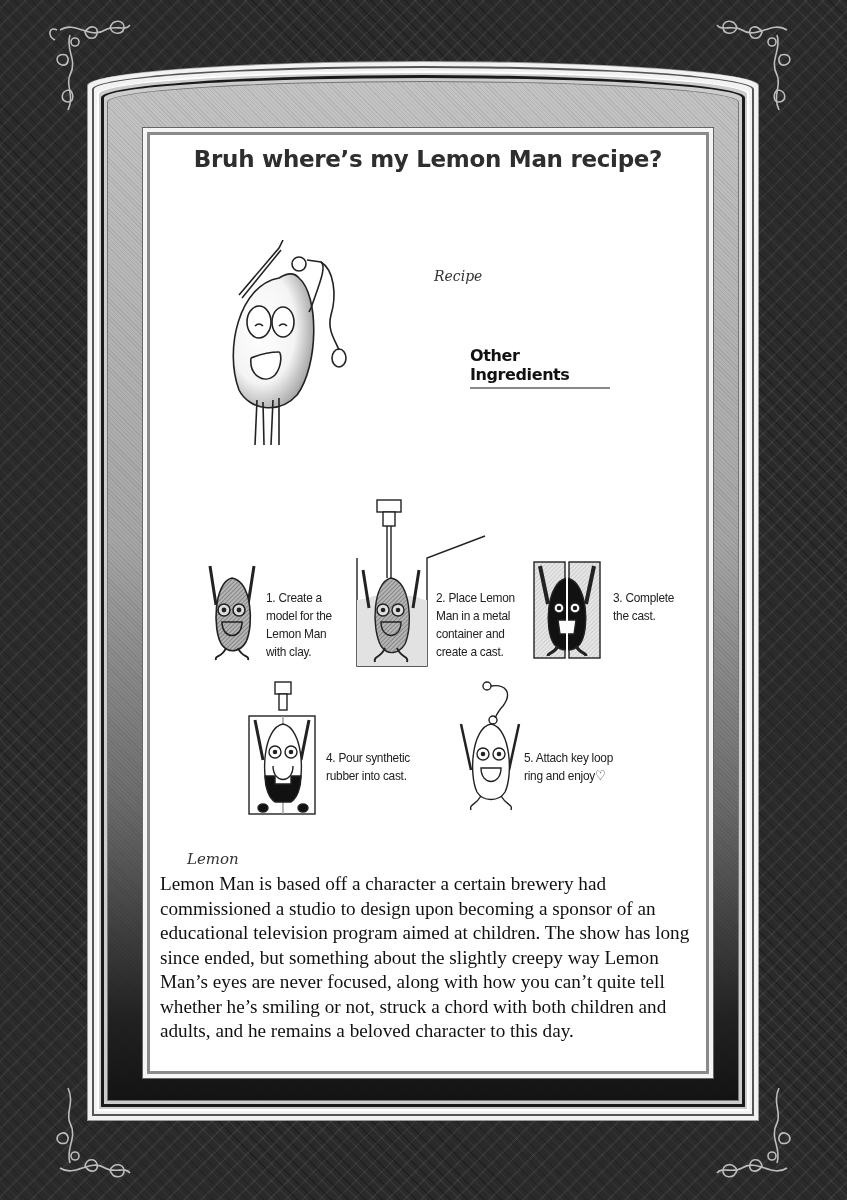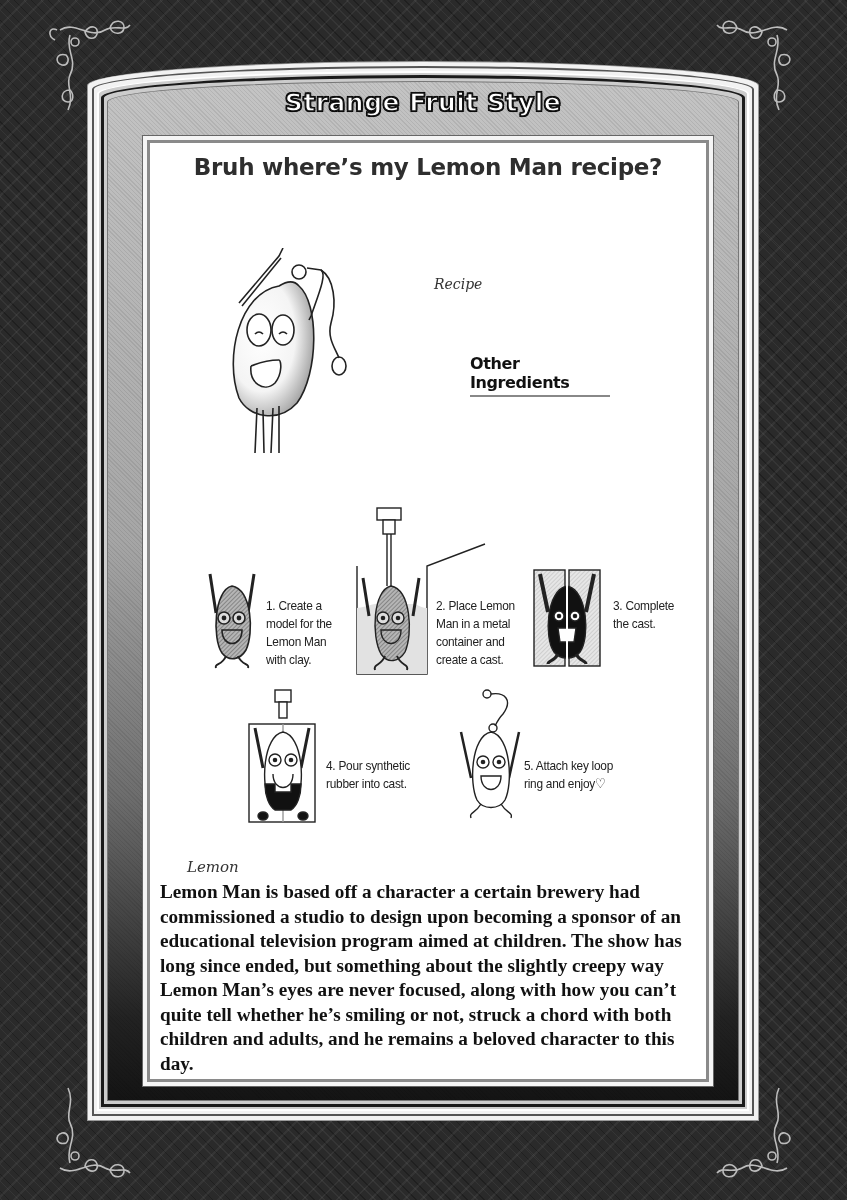--- a/index.html
+++ b/index.html
@@ -43,21 +43,21 @@
     }
     .header-title {
       position: absolute; left: 0; right: 0; top: 26px; text-align: center;
       font-family: "DejaVu Sans", sans-serif; font-weight: bold; font-size: 25px;
       color: #fff; letter-spacing: 0.5px;
       -webkit-text-stroke: 1.4px #111;
       text-shadow: 0 0 2px #000, 1px 1px 0 #000, -1px -1px 0 #000, 1px -1px 0 #000, -1px 1px 0 #000;
     }
     
     .panel {
-      position: absolute; left: 143px; top: 136px; width: 562px; height: 942px;
+      position: absolute; left: 143px; top: 128px; width: 562px; height: 942px;
       background: #fff;
       border: 4px solid #f5f5f5;
       outline: 1px solid #666;
       box-shadow: inset 0 0 0 3px #8a8a8a, inset 0 0 0 5px #fff;
     }
     .page-title {
       position: absolute; left: 0; right: 0; top: 14px; text-align: center;
       font-family: "DejaVu Sans", sans-serif; font-weight: bold; font-size: 23px;
       color: #2e2e2e; letter-spacing: -0.3px;
     }
@@ -80,21 +80,21 @@
       font-family: "Liberation Sans", sans-serif; font-size: 13.5px; line-height: 18px;
       color: #222; letter-spacing: -0.3px; transform: scaleX(0.88); transform-origin: left top;
     }
     .memo-label {
       position: absolute; left: 40px; top: 718px;
       font-family: "DejaVu Serif", serif; font-style: italic; font-size: 15px; color: #333;
     }
     .memo-text {
       position: absolute; left: 13px; top: 740px; width: 545px;
       font-family: "Liberation Serif", serif; font-size: 19.2px; line-height: 24.5px;
-      color: #111; text-align: left; font-weight: bold;
+      color: #111; text-align: left;
     }
   </style>
 </head>
 <body>
 
 <div class="ornament orn-tl">
   <svg viewBox="0 0 110 110">
     <g fill="none" stroke="#bdbdbd" stroke-width="1.6">
       <path d="M30 20 C45 10,60 30,75 20 C85 14,95 22,100 15"></path>
       <path d="M40 25 C35 40,48 50,40 65 C35 75,45 85,38 100"></path>
@@ -143,21 +143,20 @@
       <circle cx="45" cy="32" r="4"></circle>
     </g>
   </svg>
 </div>
 
 <div class="frame">
   <div class="frame-line fl1"></div>
   <div class="frame-line fl2"></div>
   <div class="frame-line fl3"></div>
   <div class="mat"></div>
-  <div class="header-title">Strange Fruit Style</div>
 </div>
 
 <div class="panel">
   <div class="page-title">Bruh where’s my Lemon Man recipe?</div>
 
   <svg class="hero" viewBox="0 0 140 215">
     <defs>
       <radialGradient id="lemonShade" cx="35%" cy="40%" r="70%">
         <stop offset="0%" stop-color="#ffffff"></stop>
         <stop offset="60%" stop-color="#f4f4f4"></stop>

